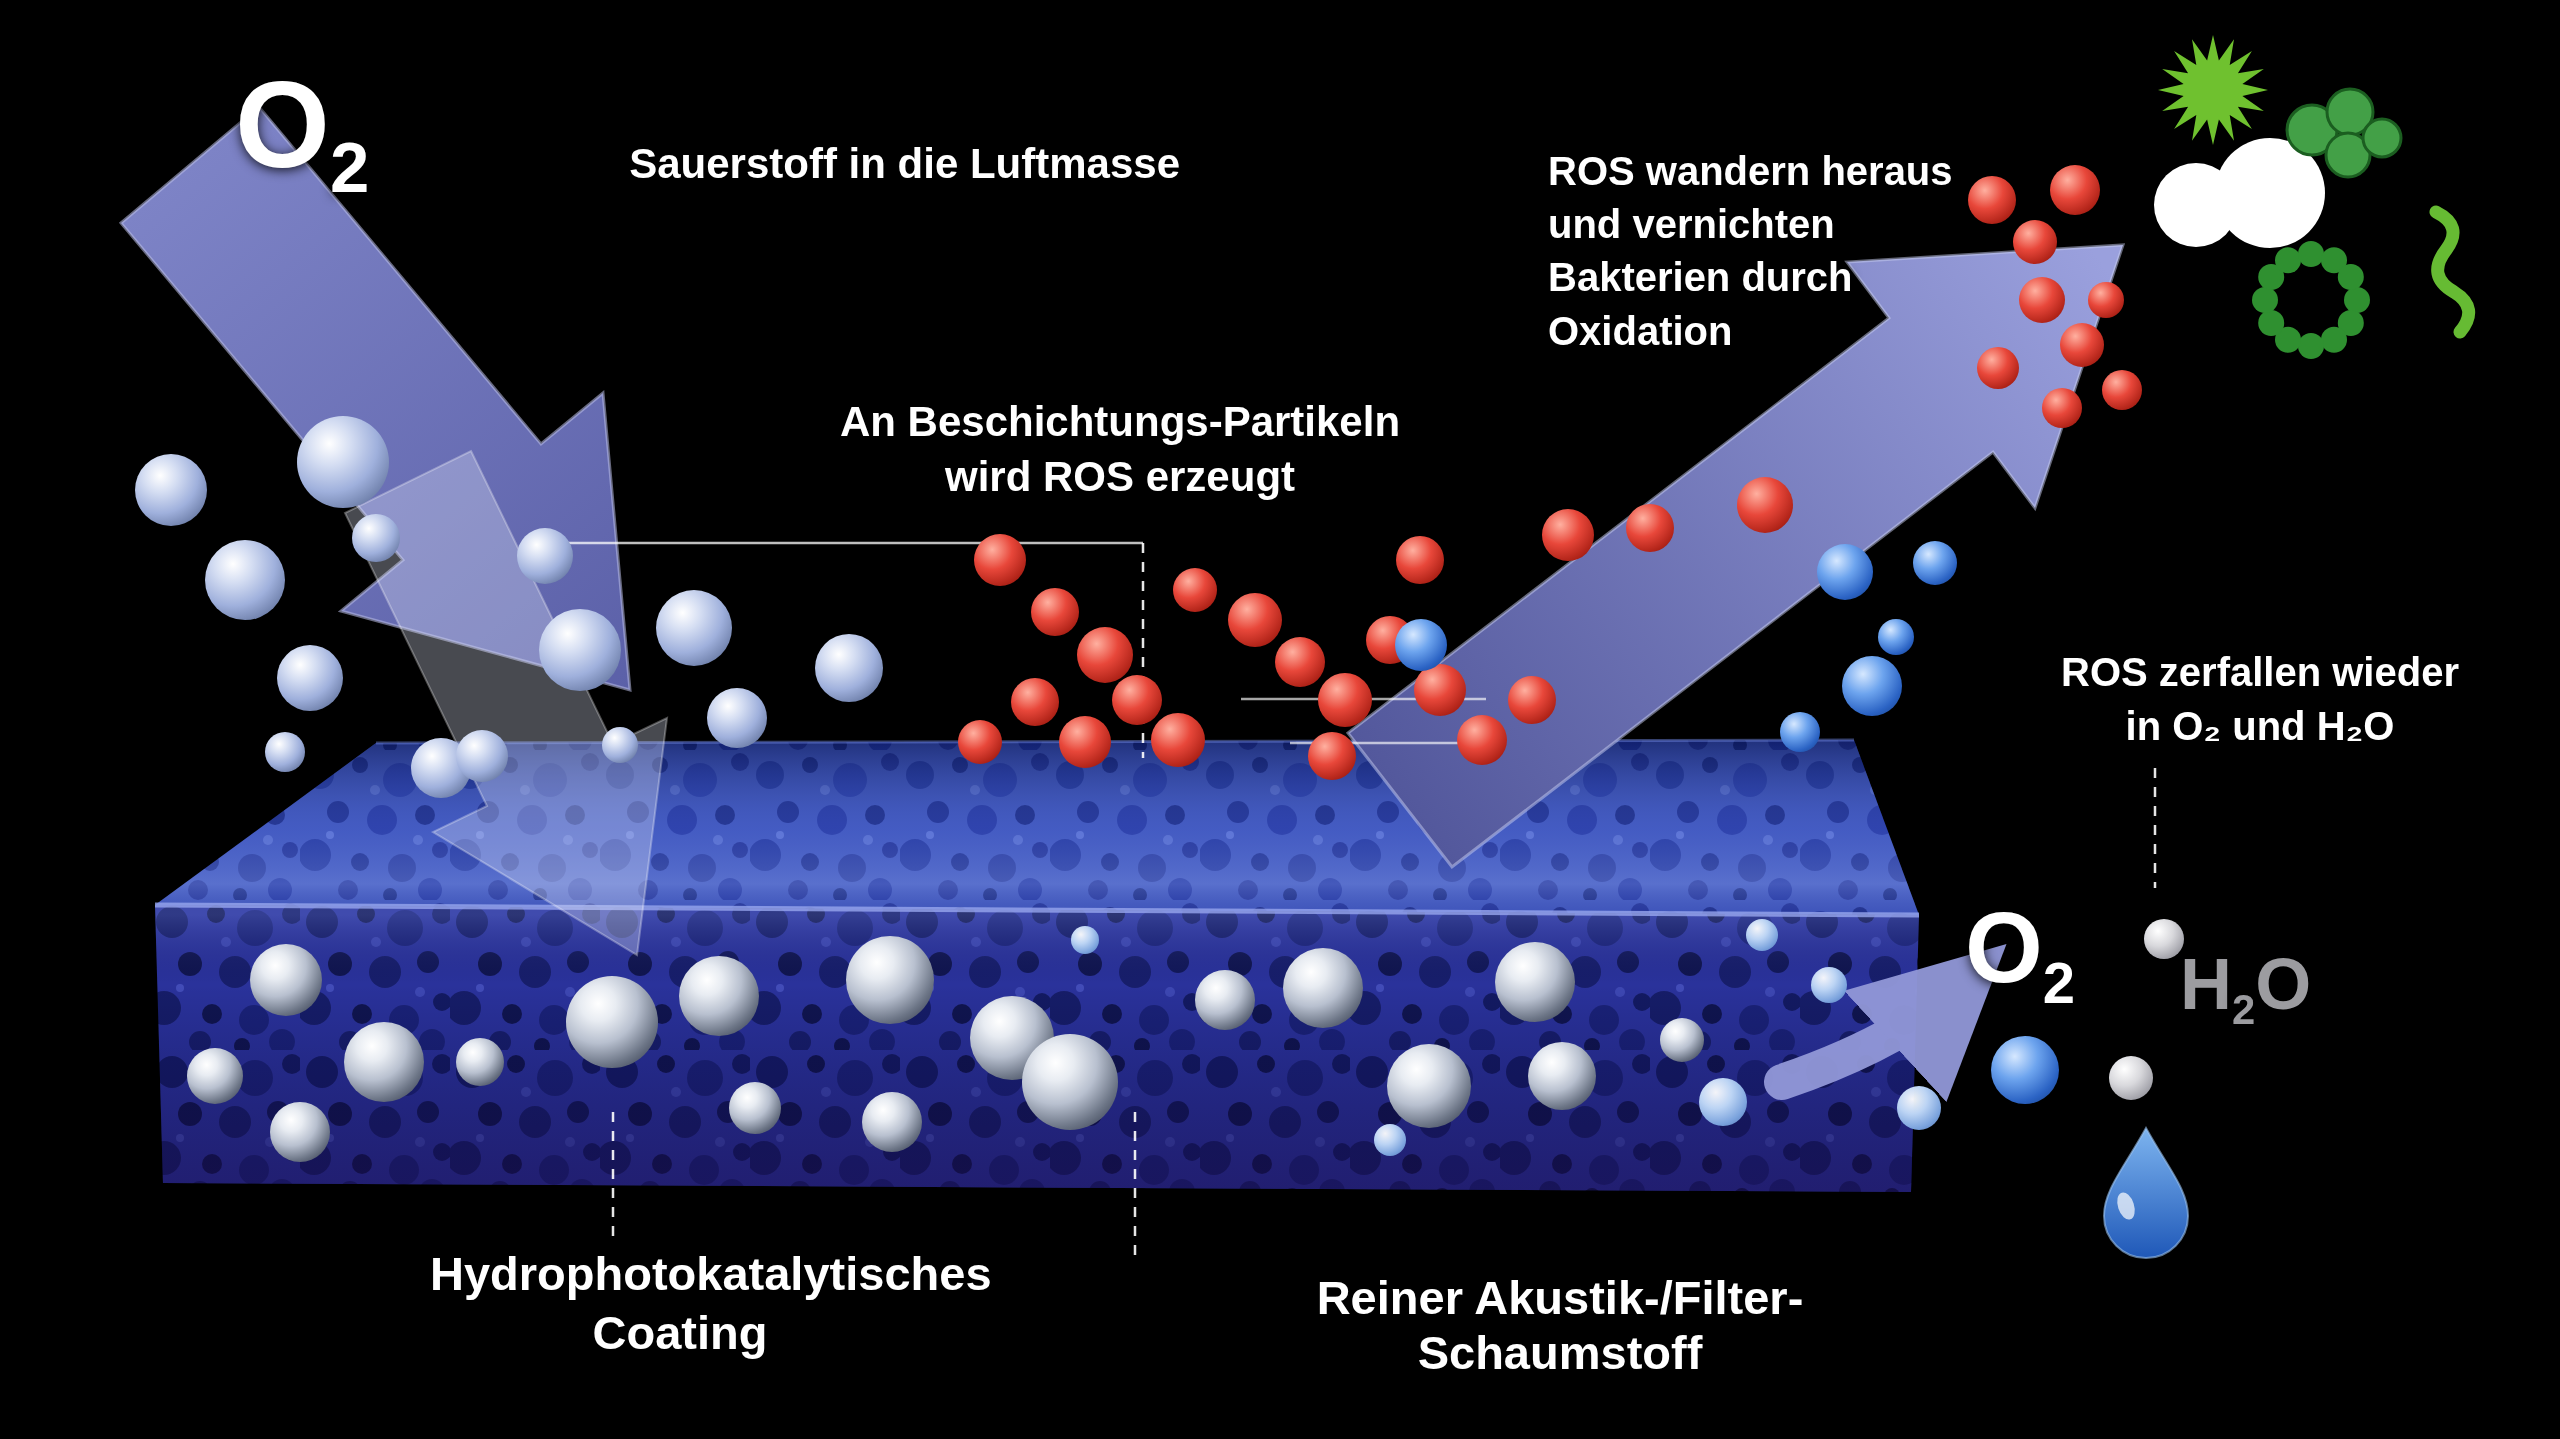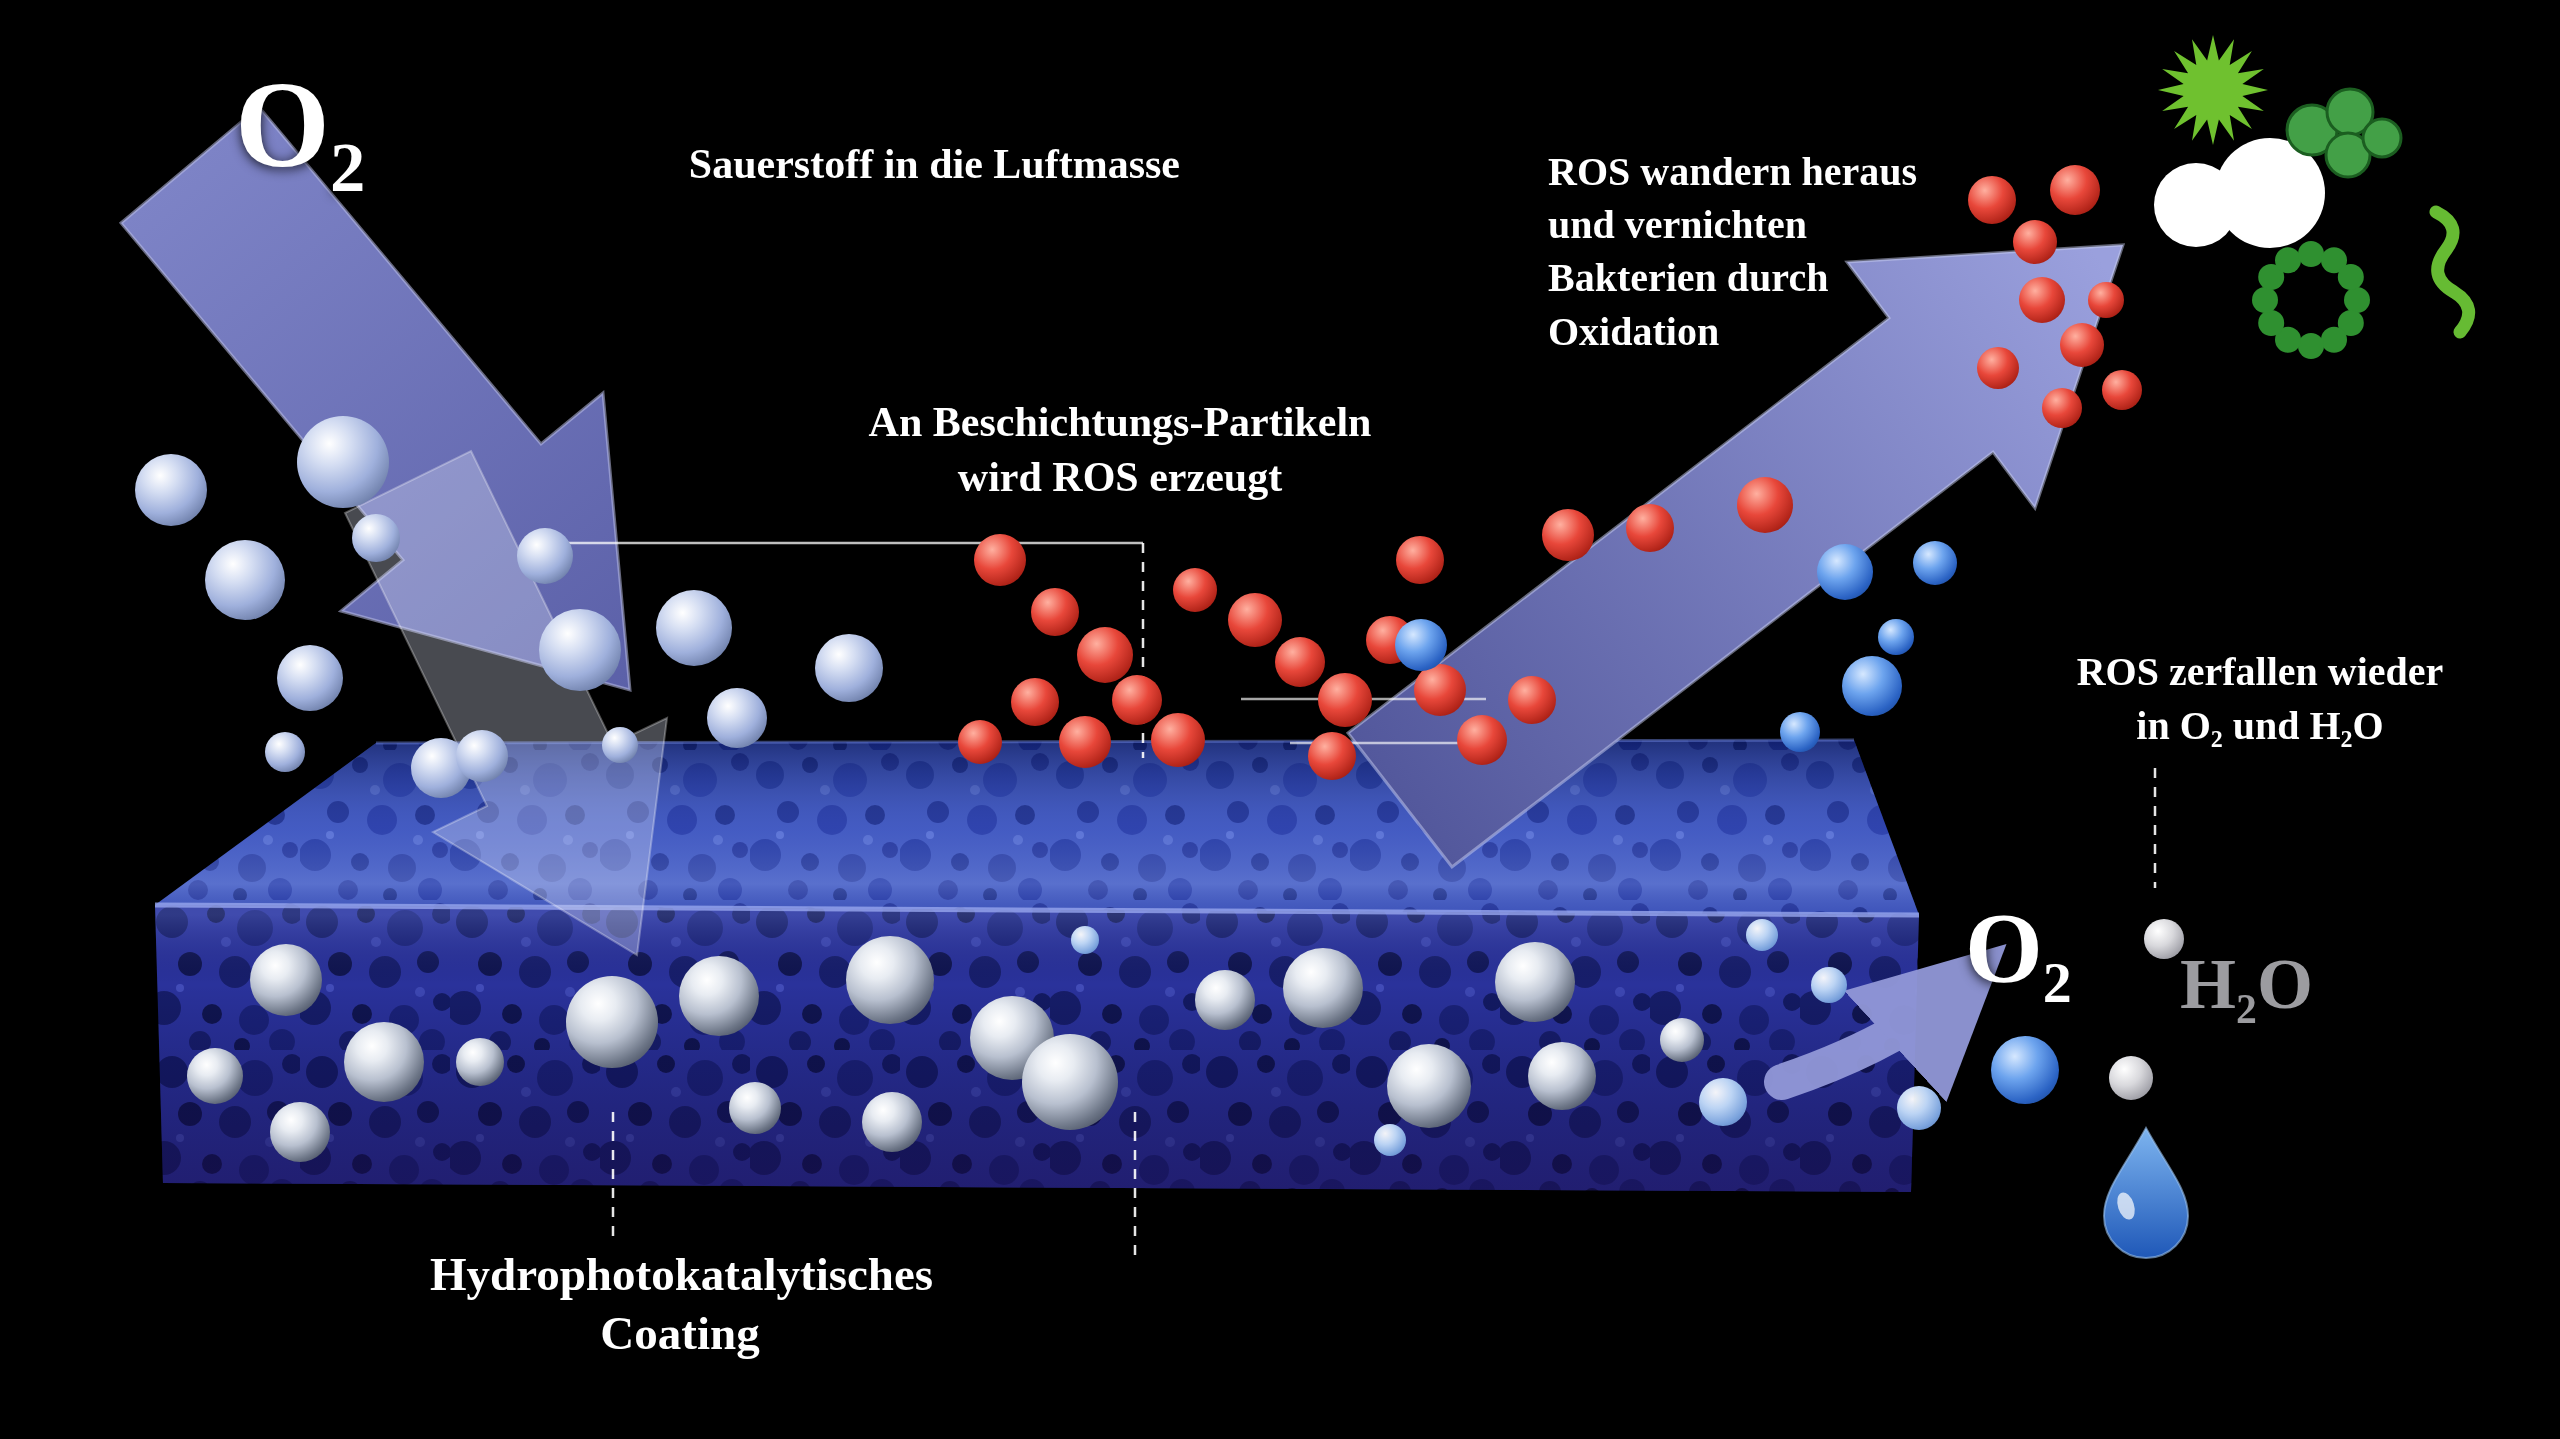--- a/index.html
+++ b/index.html
@@ -1,17 +1,17 @@
 <!DOCTYPE html>
 <html><head>
 <meta charset="utf-8">
 <style>
   html,body{margin:0;padding:0;background:#000;}
   #stage{position:relative;width:2560px;height:1439px;background:#000;overflow:hidden;
-         font-family:Liberation Serif, serif;}
+         font-family:Liberation Sans, sans-serif;}
   #diagram-svg{position:absolute;left:0;top:0;}
   #sphere-layer{position:absolute;left:0;top:0;width:100%;height:100%;pointer-events:none;}
   .sphere{position:absolute;border-radius:50%;}
   .lightblue{background:radial-gradient(circle at 35% 30%, #ffffff 0%, #d4ddf2 25%, #9fb0dc 55%, #64759f 85%, #454f70 100%);}
   .red{background:radial-gradient(circle at 35% 30%, #ffb0a0 0%, #e8473a 40%, #b02318 75%, #6e0f0a 100%);}
   .silver{background:radial-gradient(circle at 35% 30%, #ffffff 0%, #e8ecf2 20%, #b8c0cf 45%, #6d7687 70%, #20273a 100%);}
   .blueglossy{background:radial-gradient(circle at 35% 30%, #d6e8ff 0%, #6da4ee 35%, #2b63c4 70%, #123a80 100%);}
   .gray{background:radial-gradient(circle at 35% 30%, #ffffff 0%, #d8d8dc 40%, #9a9aa2 80%, #63636b 100%);}
   .bubble{background:radial-gradient(circle at 35% 30%, rgba(255,255,255,.95) 0%, #bcd4f4 35%, #7ba3dd 70%, #4a6fae 100%);}
   .lbl{position:absolute;color:#ffffff;font-weight:bold;white-space:pre-line;
@@ -263,18 +263,19 @@
 und vernichten
 Bakterien durch
 Oxidation</div>
 
   <div class="lbl" id="lbl-coating">Hydrophotokatalytisches
 Coating</div>
 
   <div class="lbl" id="lbl-ros-decay">ROS zerfallen wieder
 in O₂ und H₂O</div>
 
+  <div class="lbl" id="lbl-substrate">Reiner Akustik-/Filter-Schaumstoff</div>
 
   <div class="lbl" id="lbl-o2-out"><span>O</span><sub>2</sub></div>
 
   <div class="lbl" id="lbl-h2o-out"><span>H</span><sub>2</sub><span>O</span></div>
 
 </div>
 
 </body></html>

